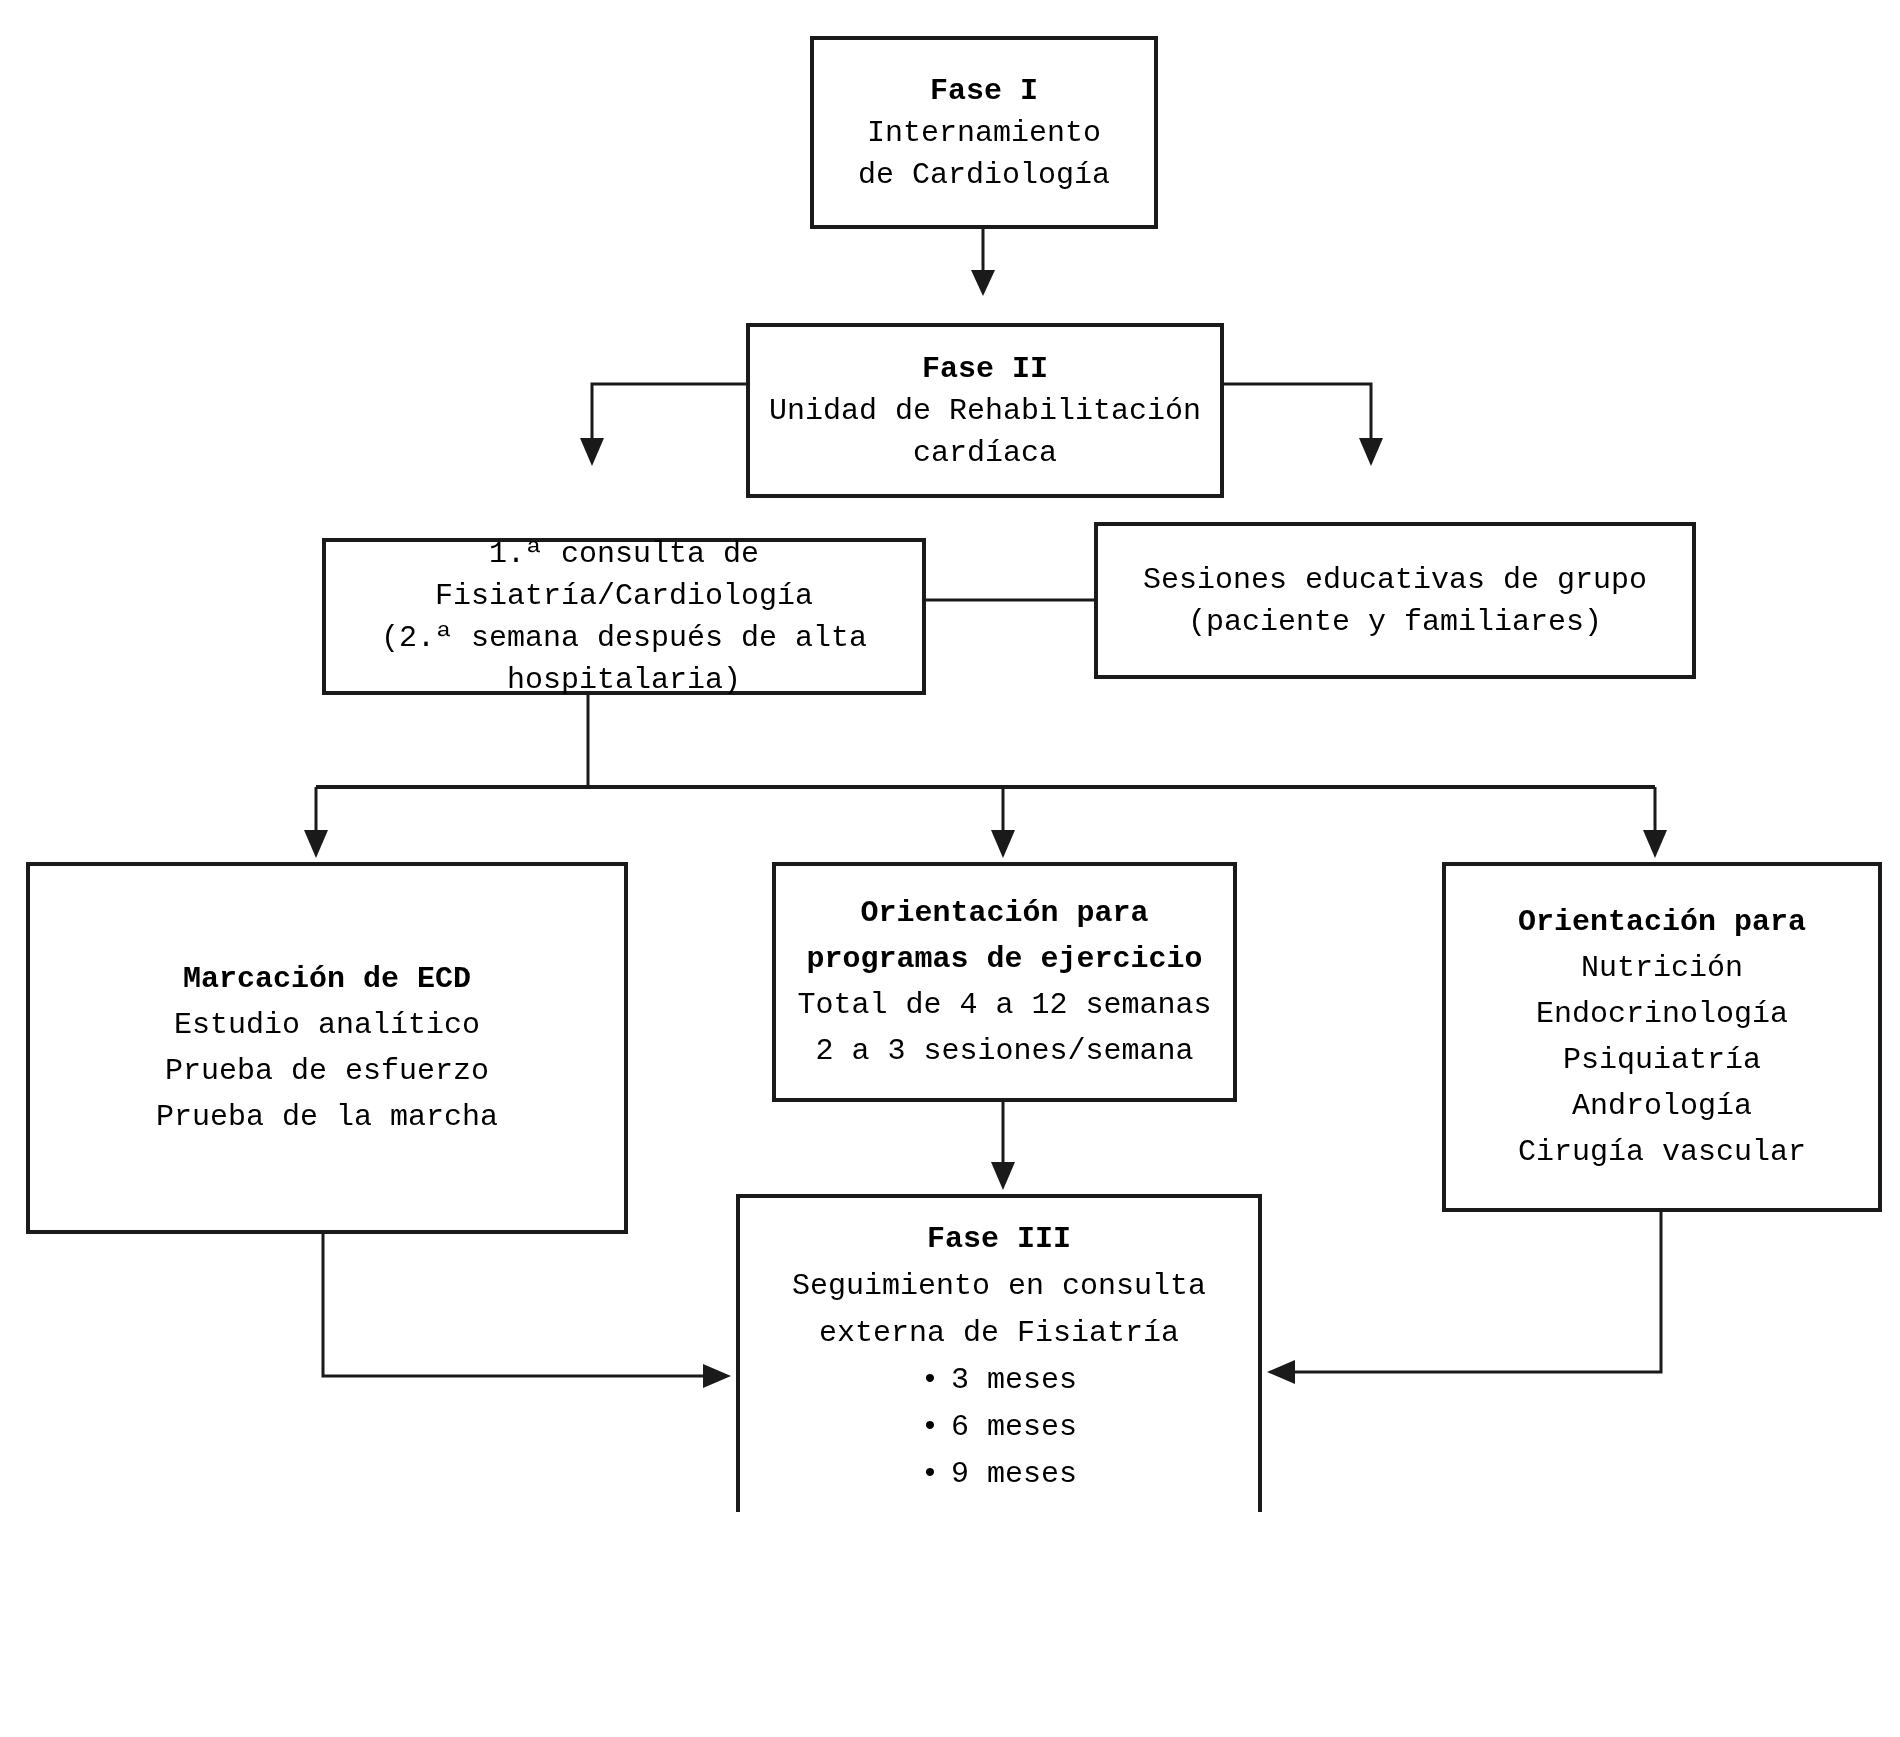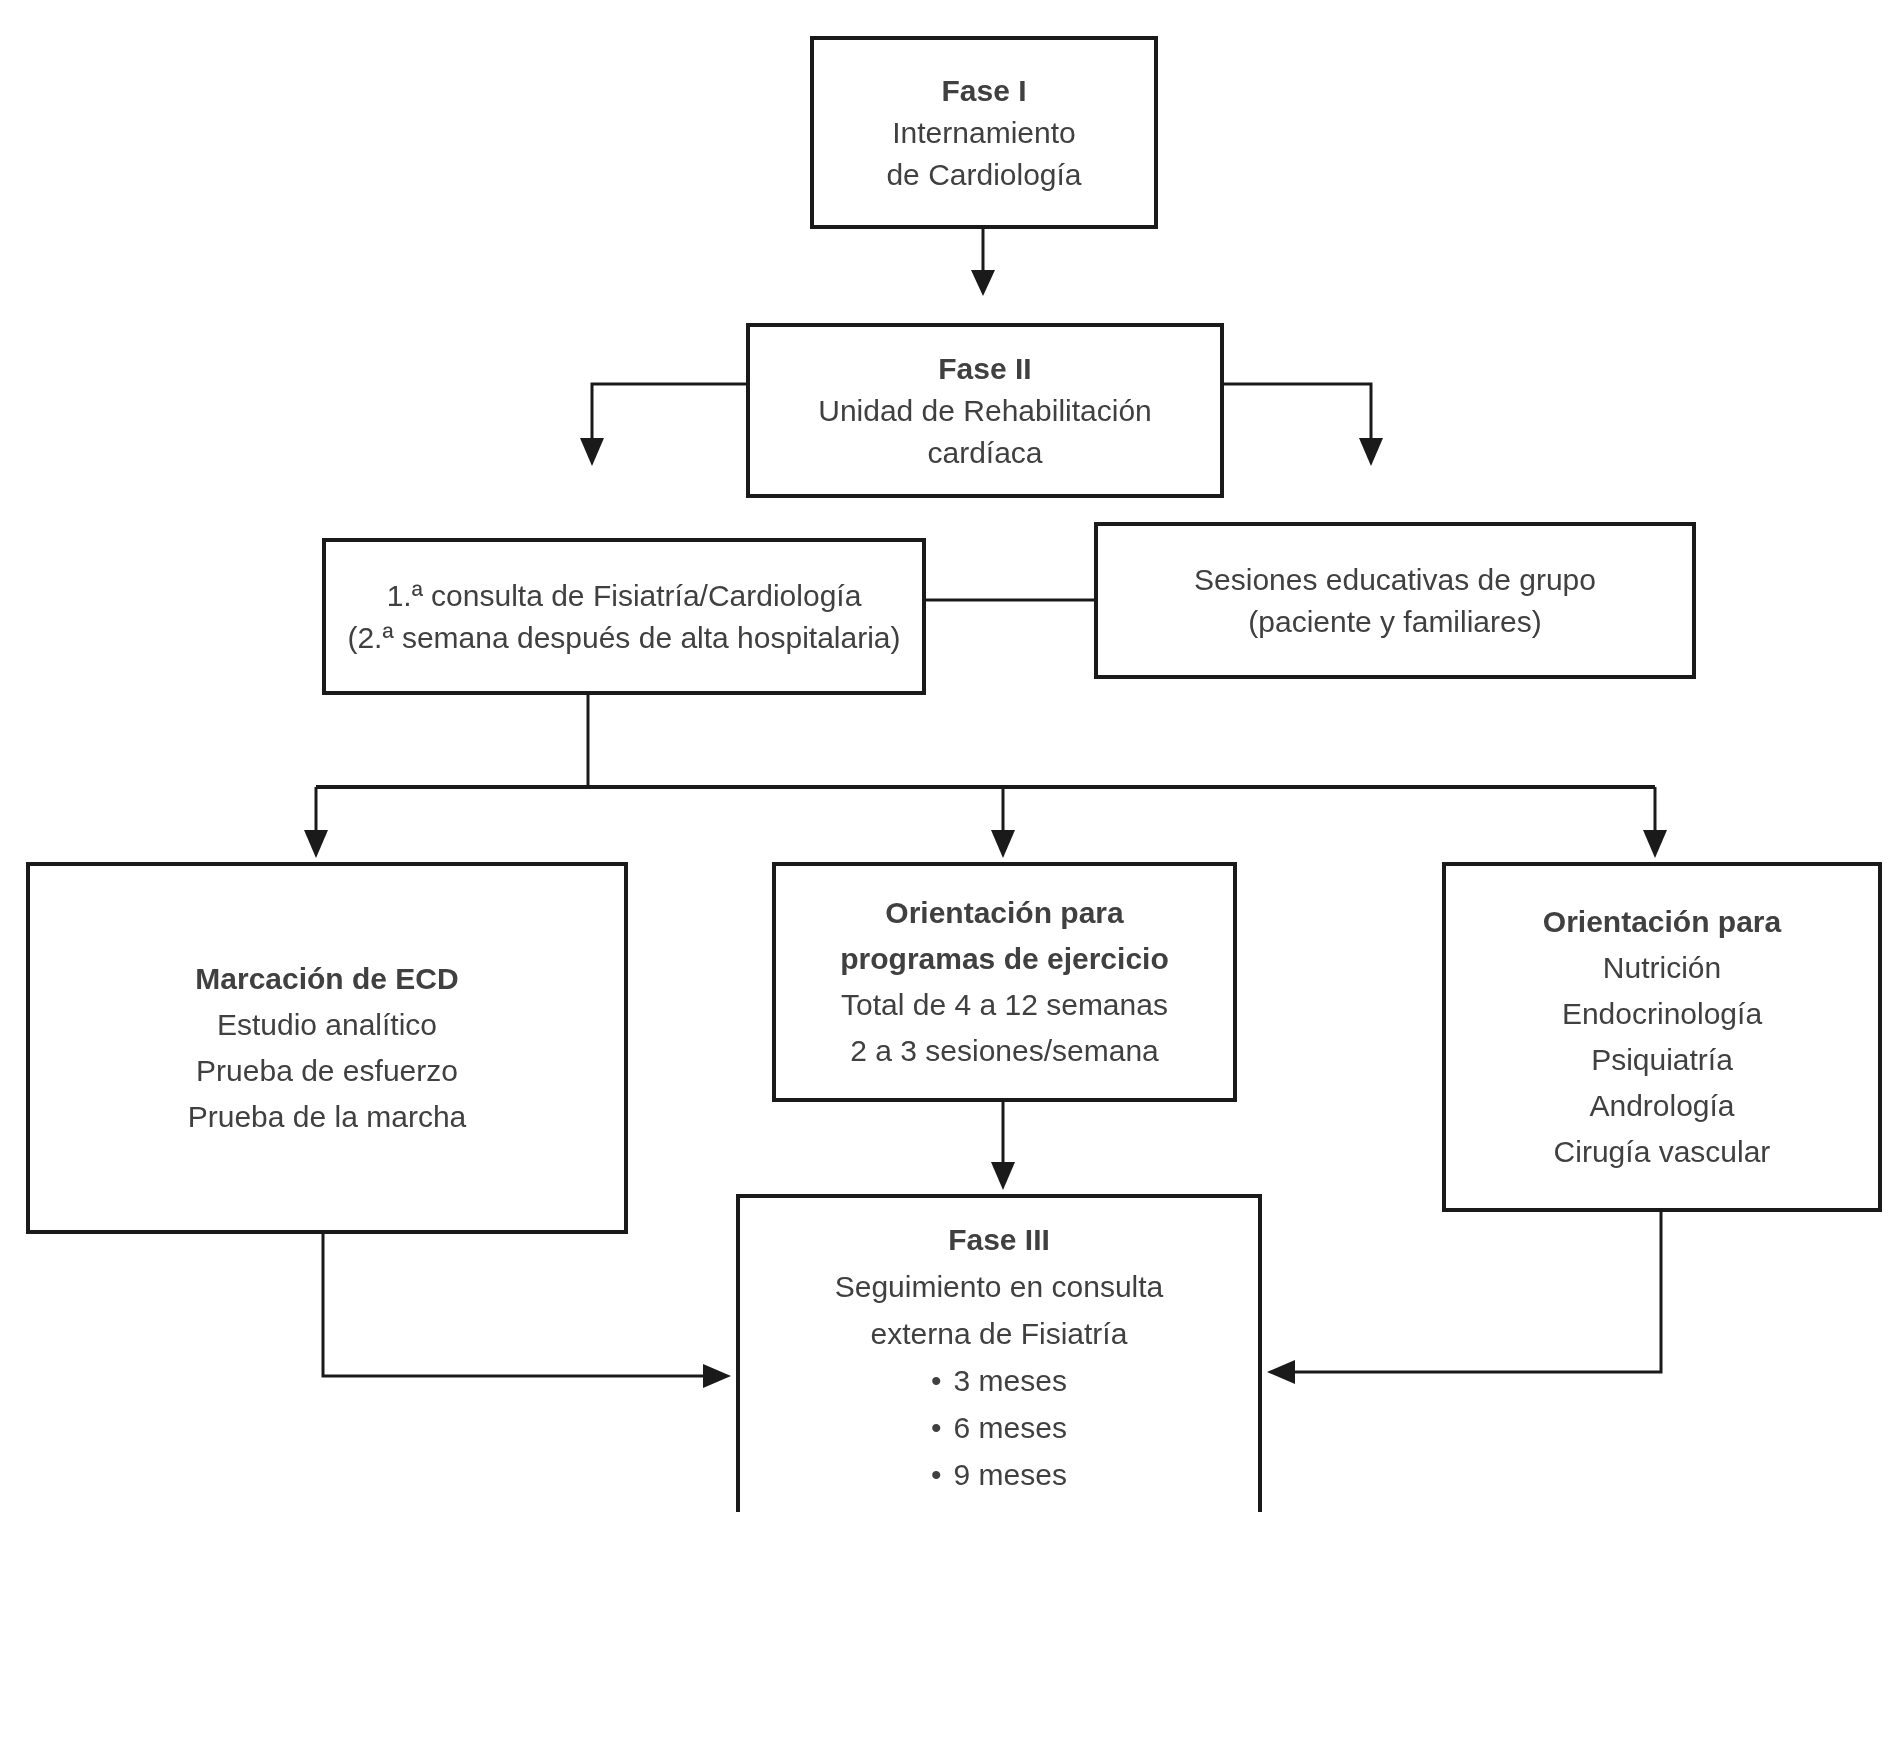--- a/index.html
+++ b/index.html
@@ -5,22 +5,22 @@
   html, body {
     margin: 0;
     padding: 0;
     background: #ffffff;
   }
   .canvas {
     position: relative;
     width: 1900px;
     height: 1512px;
     background: #ffffff;
-    font-family: Liberation Sans, sans-serif;
-    color: #404040;
+    font-family: Liberation Mono, monospace;
+    color: #000000;
   }
   .connector-layer {
     position: absolute;
     left: 0;
     top: 0;
     width: 1900px;
     height: 1737px;
   }
   .node {
     position: absolute;

